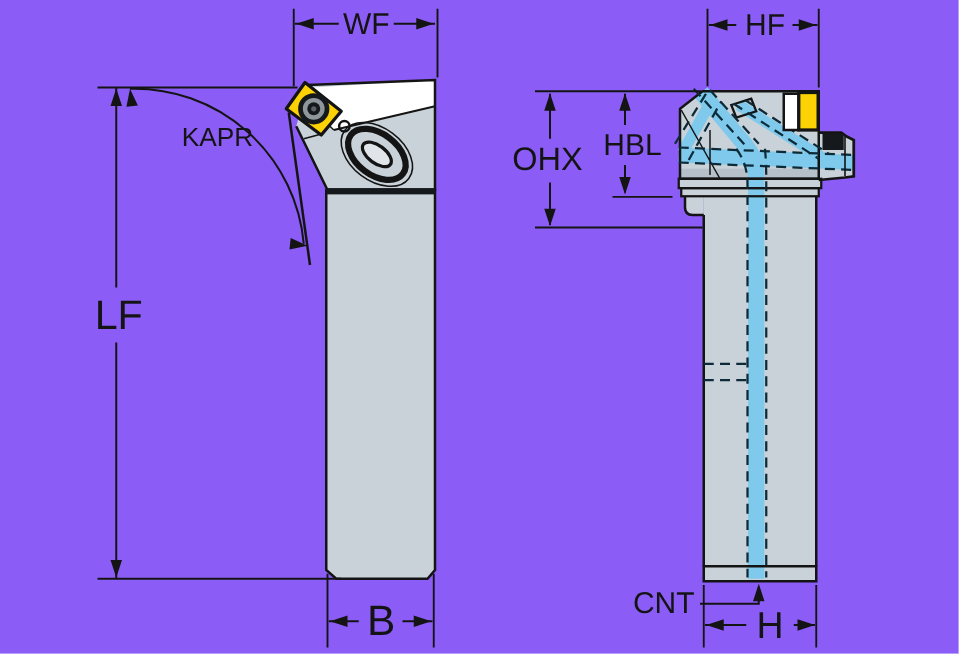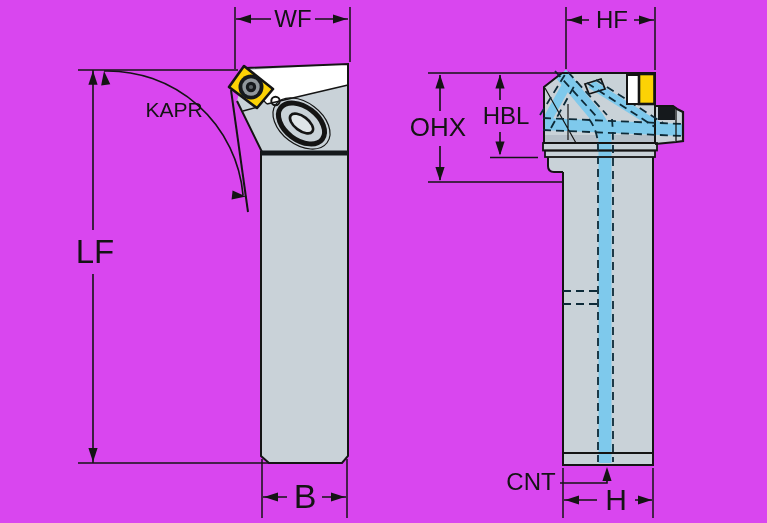--- a/index.html
+++ b/index.html
@@ -1,16 +1,16 @@
 <!DOCTYPE html>
 <html><head>
 <meta charset="utf-8">
 <style>
   html,body{margin:0;padding:0;background:#fff;}
-  #stage{position:relative;width:767px;height:523px;background:#d946ef;overflow:hidden;
+  #stage{position:relative;width:767px;height:523px;background:#8b5cf6;overflow:hidden;
          font-family:"Liberation Sans", sans-serif;}
   svg{position:absolute;left:0;top:0;}
   .ln{stroke:#141414;fill:none;}
   .dim{stroke:#141414;stroke-width:1.6;fill:none;}
   .ext{stroke:#141414;stroke-width:1.5;fill:none;}
   .body-fill{fill:#c9d2d8;}
   .lbl{fill:#141414;text-anchor:middle;font-family:"Liberation Sans", sans-serif;}
   .arr{fill:#141414;stroke:none;}
 </style>
 </head>

